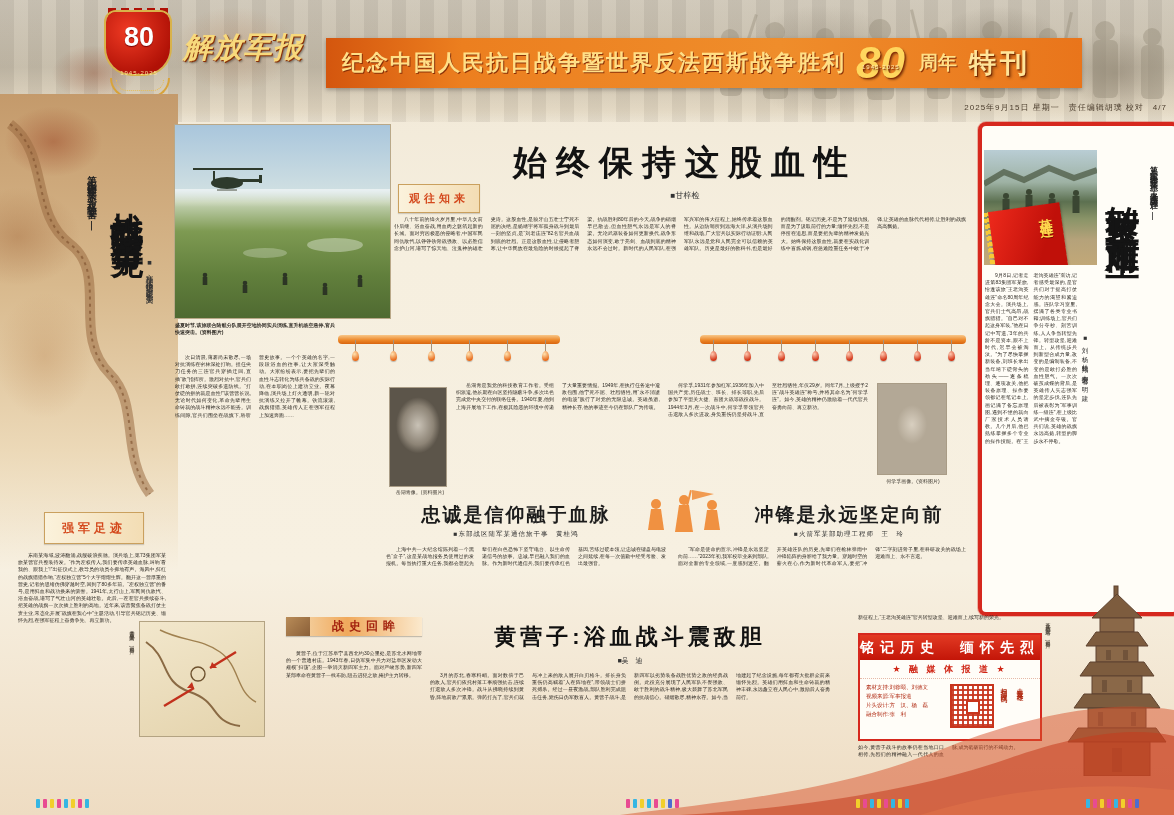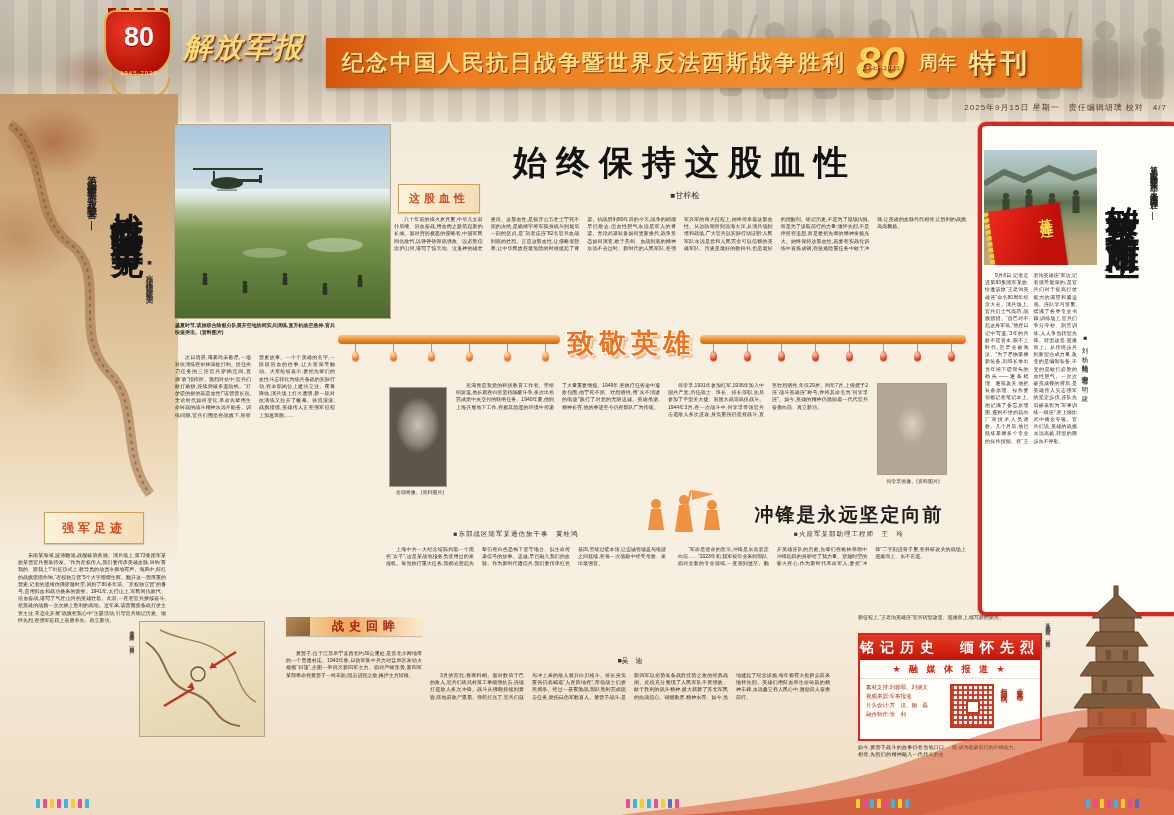--- a/index.html
+++ b/index.html
@@ -216,28 +216,27 @@
       <ellipse cx="160" cy="120" rx="28" ry="7" fill="#ffffff" opacity=".35"></ellipse>
       <ellipse cx="90" cy="128" rx="22" ry="5" fill="#ffffff" opacity=".25"></ellipse>
     </svg>
   </div>
   <div class="abs cap-txt" style="left:175px;top:322px;width:160px;height:28px;font-weight:bold;">盛夏时节,该旅联合陆航分队展开空地协同实兵演练,直升机临空悬停,官兵快速突击。(资料图片)</div>
   <div class="abs body-txt" style="left:175px;top:354px;width:160px;height:258px;column-count:2;">次日清晨,薄雾尚未散尽,一场对抗演练在密林深处打响。担任尖刀任务的三连官兵穿插迂回,直插“敌”指挥所。激烈对抗中,官兵们敢打敢拼,连续突破多道防线。“打仗硬的拼的就是血性!”该营营长说,无论时代如何变化,革命先辈用生命铸就的战斗精神永远不能丢。训练间隙,官兵们围坐在战旗下,聆听营史故事。一个个英雄的名字,一段段浴血的往事,让大家深受触动。大家纷纷表示,要把先辈们的血性斗志转化为练兵备战的实际行动,在本职岗位上建功立业。夜幕降临,演兵场上灯火通明,新一轮对抗演练又拉开了帷幕。铁流滚滚,战旗猎猎,英雄传人正在强军征程上加速奔跑……</div>
 
   <div class="abs" style="left:420px;top:140px;width:530px;text-align:center;font-size:34px;font-weight:900;color:#121212;letter-spacing:9px;white-space:nowrap;">始终保持这股血性</div>
   <div class="abs" style="left:420px;top:190px;width:530px;text-align:center;font-size:8px;color:#333;">■甘梓检</div>
   <div class="abs badge" style="left:398px;top:184px;width:80px;height:27px;">
-    <span style="font-size:11px;">这股血性</span>
+    <span style="font-size:11px;">观往知来</span>
   </div>
   <div class="abs body-txt" style="left:394px;top:216px;width:572px;height:104px;column-count:6;">八十年前的烽火岁月里,中华儿女前仆后继、浴血奋战,用血肉之躯筑起新的长城。面对穷凶极恶的侵略者,中国军民同仇敌忾,以铮铮铁骨战强敌、以必胜信念护山河,谱写了惊天地、泣鬼神的雄壮史诗。这股血性,是狼牙山五壮士宁死不屈的决绝,是杨靖宇将军孤身战斗到最后一刻的坚贞,是“刘老庄连”82名官兵血战到底的壮烈。正是这股血性,让侵略者胆寒,让中华民族在最危险的时候挺起了脊梁。抗战胜利80年后的今天,战争的硝烟早已散去,但血性胆气永远是军人的脊梁。无论武器装备如何更新换代,战争形态如何演变,敢于亮剑、血战到底的精神永远不会过时。新时代的人民军队,在强军兴军的伟大征程上,始终传承着这股血性。从边防哨所到远海大洋,从演兵场到维和战场,广大官兵以实际行动证明:人民军队永远是党和人民完全可以信赖的英雄军队。历史是最好的教科书,也是最好的清醒剂。铭记历史,不是为了延续仇恨,而是为了汲取前行的力量;缅怀先烈,不是停留在追思,而是要把先辈的精神发扬光大。始终保持这股血性,就要在实战化训练中百炼成钢,在急难险重任务中敢于冲锋,让英雄的血脉代代相传,让胜利的战旗高高飘扬。</div>
 
   <div class="abs" style="left:338px;top:325px;width:628px;height:40px;">
     <div class="band-bar" style="left:0;width:222px;"></div>
     <div class="band-bar" style="left:362px;width:266px;"></div>
-    <div class="heroes-title" style="left:228px;width:130px;text-align:center;">致敬英雄</div>
     <i class="medal" style="left:14px;top:26px;"></i>
     <i class="medal" style="left:52px;top:26px;"></i>
     <i class="medal" style="left:90px;top:26px;"></i>
     <i class="medal" style="left:128px;top:26px;"></i>
     <i class="medal" style="left:166px;top:26px;"></i>
     <i class="medal" style="left:204px;top:26px;"></i>
     <i class="medal red" style="left:372px;top:26px;"></i>
     <i class="medal red" style="left:406px;top:26px;"></i>
     <i class="medal red" style="left:440px;top:26px;"></i>
     <i class="medal red" style="left:474px;top:26px;"></i>
@@ -247,20 +246,21 @@
     <i class="medal red" style="left:610px;top:26px;"></i>
   </div>
 
   <div class="abs portrait p-bw" style="left:390px;top:388px;width:56px;height:98px;"></div>
   <div class="abs p-cap" style="left:372px;top:489px;width:96px;">岳湖青像。(资料图片)</div>
   <div class="abs body-txt" style="left:456px;top:382px;width:204px;height:102px;column-count:2;">岳湖青是我党的科技教育工作者。受组织派遣,他长期在白区坚持隐蔽斗争,多次出色完成党中央交付的联络任务。1940年夏,他到上海开展地下工作,在极其险恶的环境中传递了大量重要情报。1949年,在执行任务途中遭敌包围,他宁死不屈、壮烈牺牲,用“永不消逝的电波”践行了对党的无限忠诚。英雄虽逝,精神长存,他的事迹至今仍在部队广为传颂。</div>
   <div class="abs body-txt" style="left:668px;top:382px;width:200px;height:102px;column-count:2;">何学孚,1931年参加红军,1936年加入中国共产党,历任战士、班长、排长等职,先后参加了平型关大捷、百团大战等战役战斗。1944年3月,在一次战斗中,何学孚带领官兵击退敌人多次进攻,身负重伤仍坚持战斗,直至壮烈牺牲,年仅29岁。同年7月,上级授予2连“战斗英雄连”称号,并将其命名为“何学孚连”。如今,英雄的精神仍激励着一代代官兵奋勇向前、再立新功。</div>
   <div class="abs portrait p-sketch" style="left:878px;top:384px;width:68px;height:90px;"></div>
   <div class="abs p-cap" style="left:866px;top:478px;width:94px;">何学孚画像。(资料图片)</div>
 
+  <div class="abs sub-head" style="left:398px;top:502px;width:236px;">忠诚是信仰融于血脉</div>
   <div class="abs sub-by" style="left:398px;top:530px;width:236px;">■东部战区陆军某通信旅干事　黄桂鸿</div>
   <svg class="abs" style="left:636px;top:490px;" width="100" height="54" viewBox="0 0 100 54">
     <g fill="#ef8126" opacity=".85">
       <circle cx="20" cy="14" r="5"></circle>
         <path d="M15,19 L25,19 L28,40 L12,40 Z"></path>
       <circle cx="48" cy="10" r="5"></circle>
         <path d="M43,15 L53,15 L57,42 L39,42 Z"></path>
       <circle cx="76" cy="15" r="5"></circle>
         <path d="M71,20 L81,20 L84,40 L68,40 Z"></path>
       <rect x="54" y="0" width="2" height="18" transform="rotate(14 54 0)"></rect>
@@ -307,20 +307,21 @@
       <path d="M54,66 L47,66 L52,60 Z" fill="#c2301c"></path>
       <path d="M96,30 L70,46" stroke="#c2301c" stroke-width="2.4"></path>
       <path d="M70,46 L77,46 L72,40 Z" fill="#c2301c"></path>
     </svg>
   </div>
   <div class="abs ribbon-badge" style="left:286px;top:617px;width:136px;height:19px;">
     <div class="thumb"></div>
     <span>战史回眸</span>
   </div>
   <div class="abs body-txt" style="left:286px;top:650px;width:136px;height:118px;">黄营子,位于江苏阜宁县西北约30公里处,是苏北水网地带的一个普通村庄。1943年春,日伪军集中兵力对盐阜区发动大规模“扫荡”,企图一举消灭新四军主力。面对严峻形势,新四军某部奉命在黄营子一线布防,阻击进犯之敌,掩护主力转移。</div>
+  <div class="abs hist-head" style="left:430px;top:622px;width:400px;">黄营子:浴血战斗震敌胆</div>
   <div class="abs hist-by" style="left:430px;top:656px;width:400px;">■吴　迪</div>
   <div class="abs body-txt" style="left:430px;top:672px;width:400px;height:96px;column-count:4;">3月的苏北,春寒料峭。面对数倍于己的敌人,官兵们依托村落工事顽强抗击,连续打退敌人多次冲锋。战斗从拂晓持续到黄昏,阵地前敌尸累累。弹药打光了,官兵们就与冲上来的敌人展开白刃格斗。排长身负重伤仍高喊着“人在阵地在”,带领战士们拼死搏杀。经过一昼夜激战,部队胜利完成阻击任务,毙伤日伪军数百人。黄营子战斗,是新四军以劣势装备战胜优势之敌的经典战例。此役充分展现了人民军队不畏强敌、敢于胜利的战斗精神,极大鼓舞了苏北军民的抗战信心。硝烟散尽,精神永存。如今,当地建起了纪念设施,每年都有大批群众前来缅怀先烈。英雄们用鲜血和生命铸就的精神丰碑,永远矗立在人民心中,激励后人奋勇前行。</div>
   <div class="abs body-txt" style="left:858px;top:744px;width:180px;height:24px;column-count:2;text-indent:0;">如今,黄营子战斗的故事仍在当地口口相传,先烈们的精神融入一代代人的血脉,成为砥砺前行的不竭动力。</div>
 
   <div class="abs cap-txt" style="left:858px;top:614px;width:180px;height:16px;">新征程上,“王老沟英雄连”官兵转型攻坚、迎难而上,续写新的荣光。</div>
   <div class="abs media">
     <div class="bar">
       <span>铭记历史　缅怀先烈</span>
     </div>
     <div class="sub">★ 融 媒 体 报 道 ★</div>

